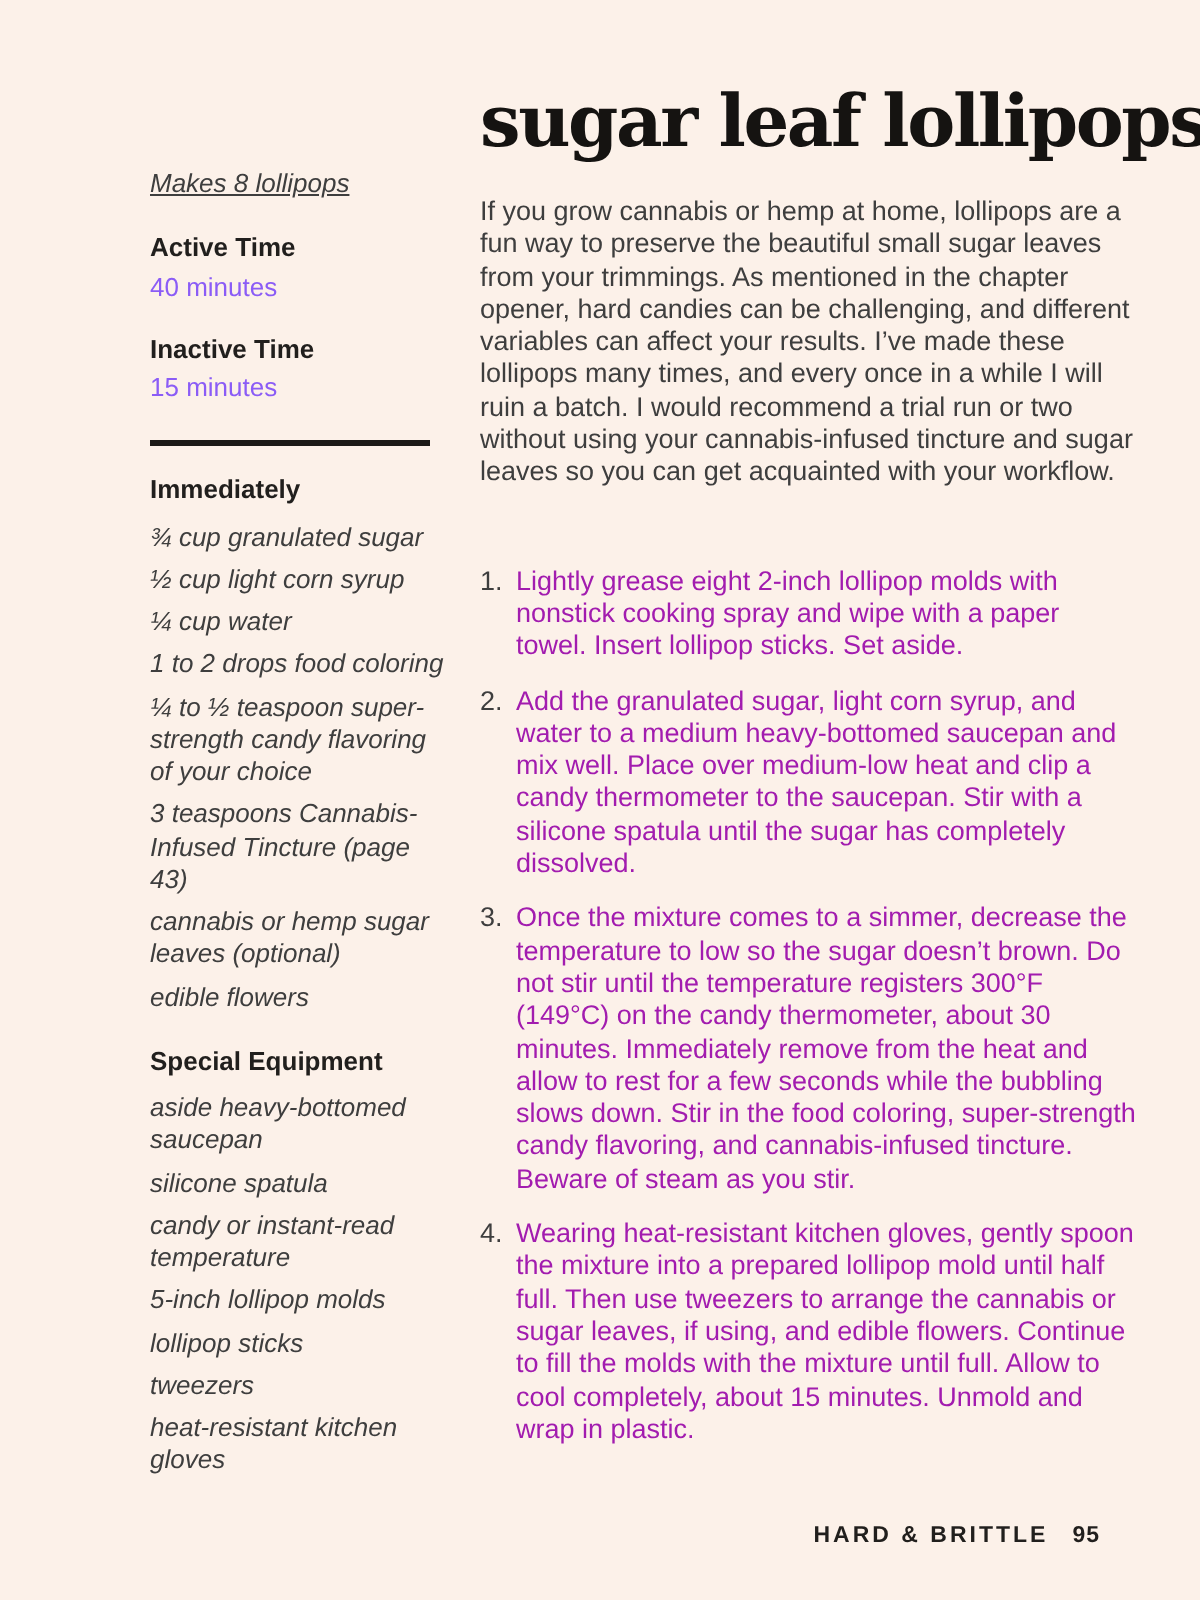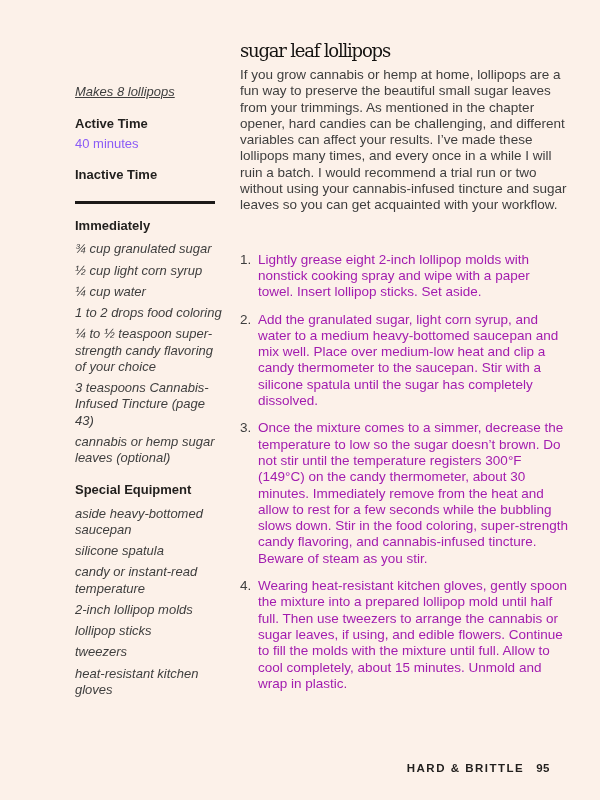--- a/index.html
+++ b/index.html
@@ -54,25 +54,25 @@
 
   
   .main {
     position: absolute;
     left: 240px;
     top: 40px;
     width: 328px;
   }
   .recipe-title {
     font-family: "DejaVu Serif", serif;
-    font-weight: normal;
-    font-size: 18px;
+    font-weight: bold;
+    font-size: 36px;
     letter-spacing: -1.2px;
     color: #151311;
-    margin-bottom: 6px;
+    margin-bottom: 16px;
     white-space: nowrap;
   }
   .intro {
     font-size: 13.5px;
     line-height: 16.3px;
     color: #3e3e3e;
     margin-bottom: 38px;
   }
   .steps { font-size: 13.5px; line-height: 16.3px; }
   .step {
@@ -105,44 +105,46 @@
   <aside class="sidebar">
     <div class="yield">Makes 8 lollipops</div>
 
     <div class="time-block">
       <div class="time-label">Active Time</div>
       <div class="time-value">40 minutes</div>
     </div>
 
     <div class="time-block">
       <div class="time-label">Inactive Time</div>
+      <div class="time-value">15 minutes</div>
     </div>
 
     <div class="rule"></div>
 
     <section>
       <div class="side-heading">Immediately</div>
       <div class="side-list">
         <div>¾ cup granulated sugar</div>
         <div>½ cup light corn syrup</div>
         <div>¼ cup water</div>
         <div>1 to 2 drops food coloring</div>
         <div>¼ to ½ teaspoon super-strength candy flavoring of your choice</div>
         <div>3 teaspoons Cannabis-Infused Tincture (page 43)</div>
         <div>cannabis or hemp sugar leaves (optional)</div>
+        <div>edible flowers</div>
       </div>
     </section>
 
     <section class="equipment-section">
       <div class="side-heading">Special Equipment</div>
       <div class="side-list">
         <div>aside heavy-bottomed saucepan</div>
         <div>silicone spatula</div>
         <div>candy or instant-read temperature</div>
-        <div>2-inch lollipop molds</div>
+        <div>5-inch lollipop molds</div>
         <div>lollipop sticks</div>
         <div>tweezers</div>
         <div>heat-resistant kitchen gloves</div>
       </div>
     </section>
   </aside>
 
   <main class="main">
     <h1 class="recipe-title">sugar leaf lollipops</h1>
 

